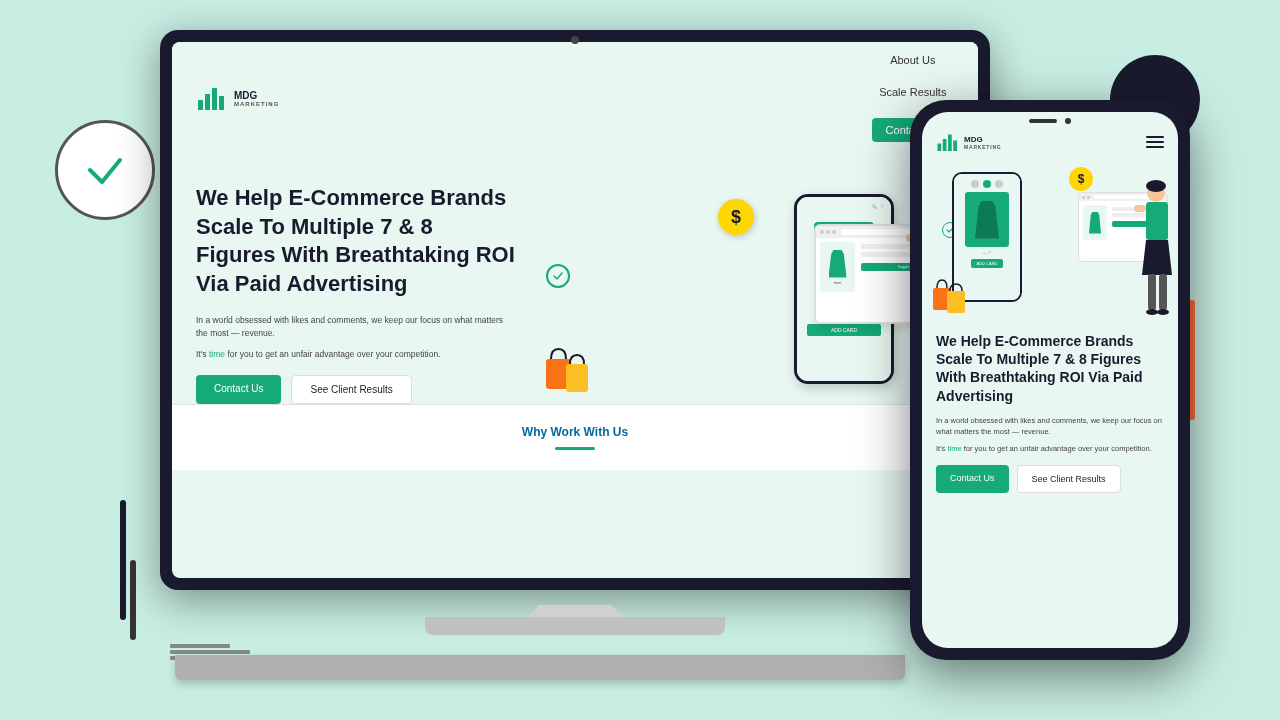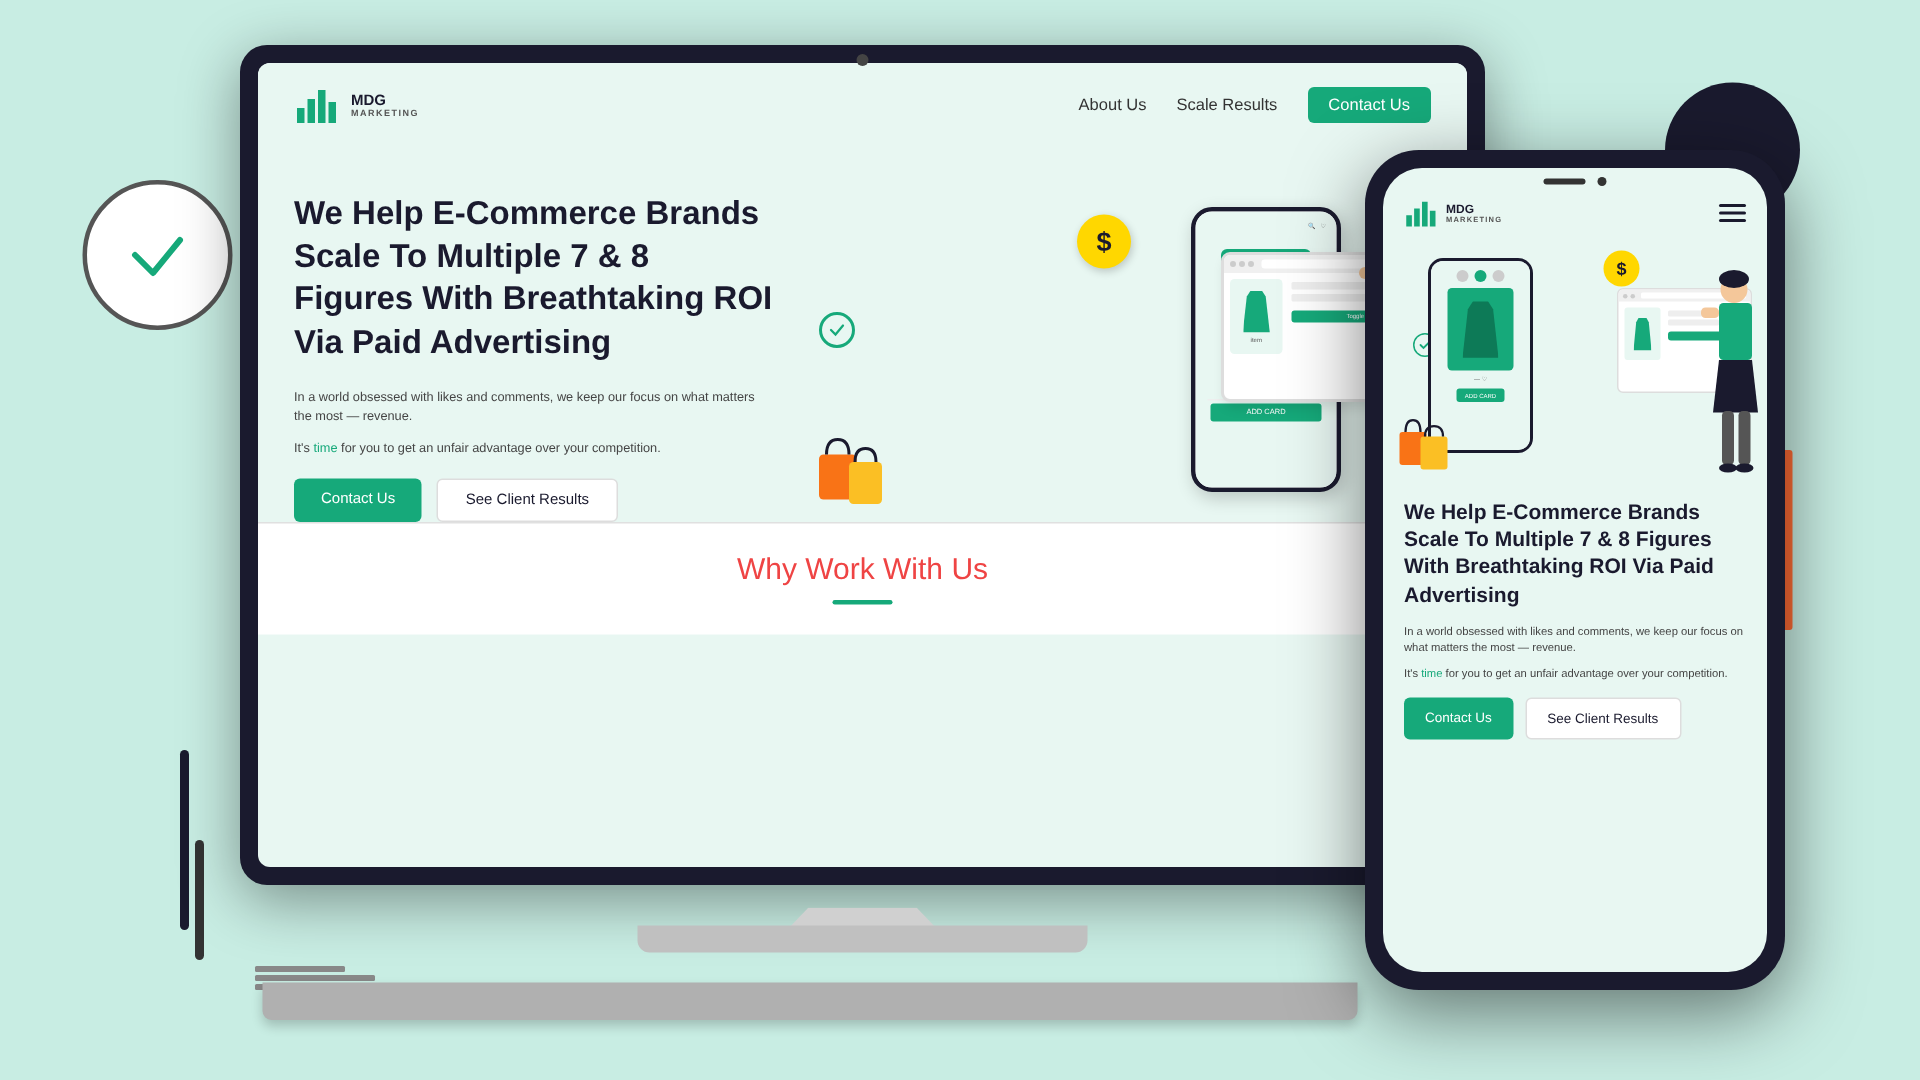--- a/index.html
+++ b/index.html
@@ -131,20 +131,21 @@
       color: #1a1a2e;
     }
     .logo-icon {
       width: 32px;
       height: 32px;
     }
     .site-nav-links {
       display: flex;
       align-items: center;
       gap: 20px;
+      flex-direction: column;
     }
     .nav-link {
       font-size: 11px;
       color: #333;
       cursor: pointer;
     }
     .nav-cta {
       background: #16a97a;
       color: white;
       padding: 6px 14px;
@@ -337,23 +338,23 @@
 
     
     .site-section {
       background: white;
       margin: 0;
       padding: 20px 24px;
       border-top: 1px solid #e0e0e0;
       text-align: center;
     }
     .section-title {
-      font-size: 20px;
-      font-weight: normal;
-      color: #ef4444;
+      font-size: 12px;
+      font-weight: bold;
+      color: #0369a1;
     }
 
     
     .phone-wrapper {
       position: absolute;
       right: 90px;
       top: 100px;
       width: 280px;
       height: 560px;
       z-index: 20;

